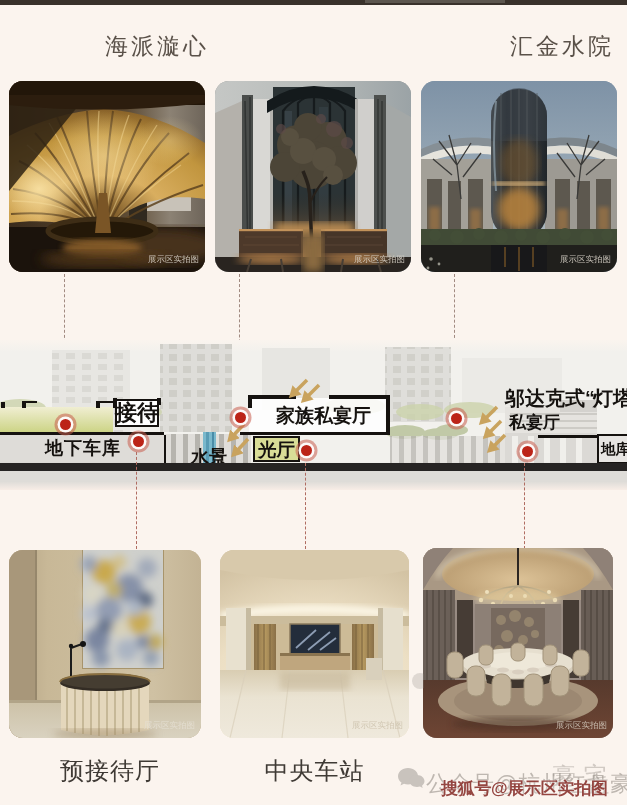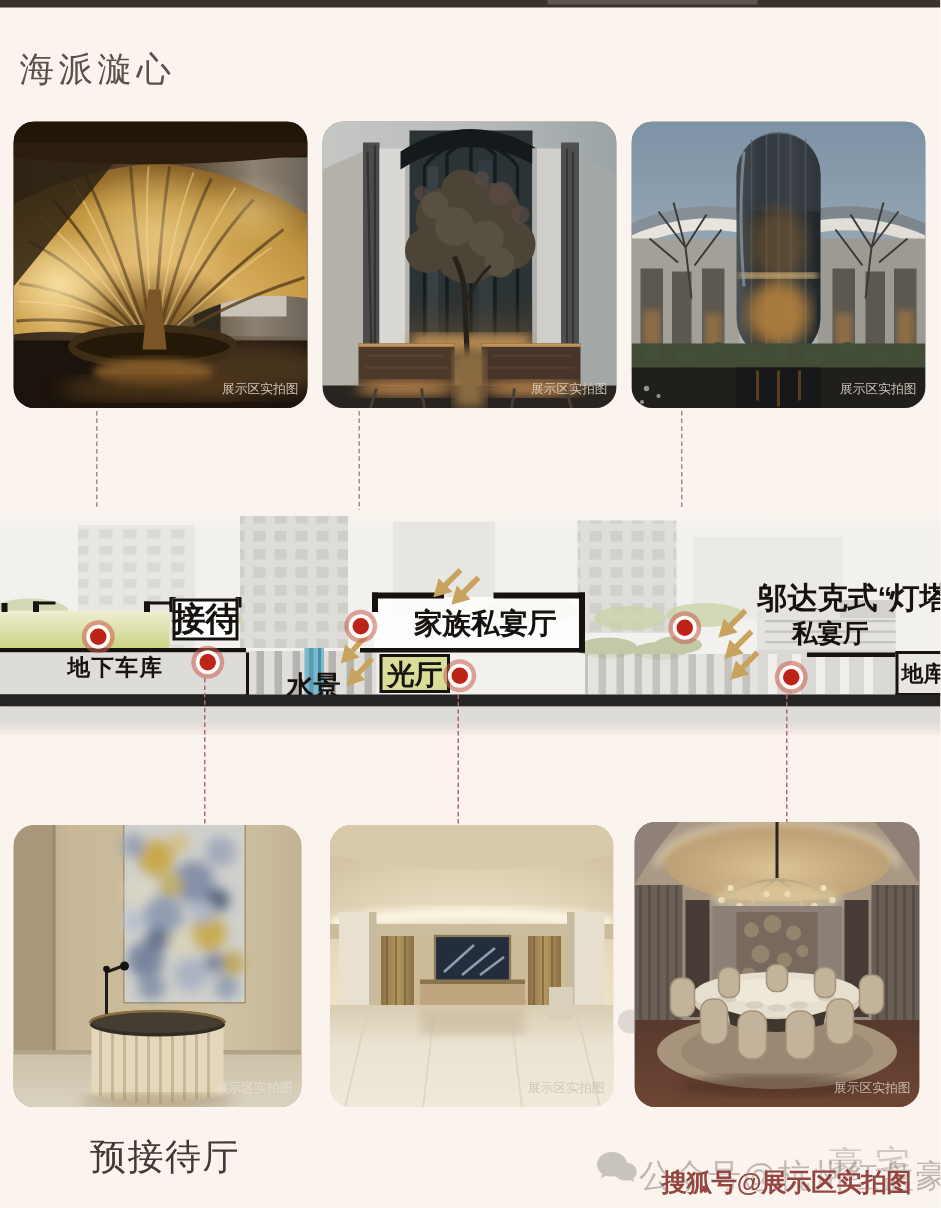--- a/index.html
+++ b/index.html
@@ -1,35 +1,36 @@
 <!DOCTYPE html>
 <html><head><meta charset="utf-8">
 <style>
 html,body{margin:0;padding:0;}
 body{width:627px;height:805px;overflow:hidden;font-family:"Liberation Sans",sans-serif;}
 #page{position:relative;width:627px;height:805px;background:#fbf4ee;overflow:hidden;}
 .abs{position:absolute;}
 .ph{position:absolute;border-radius:14px;overflow:hidden;}
-.title{position:absolute;text-align:left;color:#5a5149;font-size:23px;letter-spacing:3px;white-space:nowrap;font-family:Liberation Mono, monospace;}
+.title{position:absolute;text-align:right;color:#5a5149;font-size:23px;letter-spacing:3px;white-space:nowrap;font-family:Liberation Mono, monospace;}
 .btitle{position:absolute;text-align:center;color:#3f3a35;font-size:24px;letter-spacing:1px;white-space:nowrap;}
 .dashv{position:absolute;width:0;border-left:1.5px dashed #a18a81;}
 .dashr{position:absolute;width:0;border-left:1.5px dashed #b06c61;}
 .dot{position:absolute;width:11px;height:11px;border-radius:50%;background:#bc2418;box-shadow:0 0 0 2.5px rgba(255,255,255,.95),0 0 0 5.5px rgba(201,92,78,.55);}
 .lbl{position:absolute;font-weight:bold;color:#15120f;white-space:nowrap;}
 .box{position:absolute;background:#fff;border:2.5px solid #15120f;font-weight:bold;color:#15120f;display:flex;align-items:center;justify-content:center;white-space:nowrap;}
 </style></head>
 <body>
 <div id="page">
 
 <div class="abs" style="left:0;top:0;width:627px;height:5px;background:#39312b;"></div>
 <div class="abs" style="left:365px;top:0;width:140px;height:2.5px;background:#5c564f;"></div>
 
 <div class="title" style="left:13px;top:31px;width:196px;">海派漩心</div>
 
 
+<div class="title" style="left:418px;top:31px;width:196px;">汇金水院</div>
 
 <div class="ph" style="left:9px;top:81px;width:196px;height:191px;background:#3a2c1e;">
 <svg width="196" height="191" xmlns="http://www.w3.org/2000/svg">
 <defs>
 <linearGradient id="p1bg" x1="0" y1="0" x2="1" y2="0">
 <stop offset="0" stop-color="#3a2b1c"></stop>
             <stop offset="0.6" stop-color="#5c4a33"></stop>
             <stop offset="0.82" stop-color="#8c8274"></stop>
             <stop offset="1" stop-color="#6e655a"></stop>
 </linearGradient>
@@ -343,40 +344,40 @@
         <rect x="157" y="4" width="4" height="7"></rect>
 </g>
 </svg>
 
 <div class="abs" style="left:0;top:432px;width:164px;height:3px;background:#15120f;"></div>
 
 <div class="box" style="left:115px;top:399px;width:40px;height:24px;font-size:22px;">接待</div>
 
 <div class="abs" style="left:0;top:435px;width:164px;height:28px;background:#dedcd8;border-right:2.5px solid #15120f;border-bottom:2.5px solid #15120f;"></div>
 
-<div class="lbl" style="left:45px;top:436px;font-size:15px;letter-spacing:1px;">地下车库</div>
+<div class="lbl" style="left:45px;top:436px;font-size:18px;letter-spacing:1px;">地下车库</div>
 
 <div class="lbl" style="left:191px;top:405px;font-size:18px;margin-top:40px;">水景</div>
 
 <div class="abs" style="left:249px;top:398px;width:140px;height:35px;background:rgba(255,255,255,.85);"></div>
 
 <div class="abs" style="left:248px;top:395px;width:48px;height:3.5px;background:#15120f;"></div>
 <div class="abs" style="left:329px;top:395px;width:61px;height:3.5px;background:#15120f;"></div>
 <div class="abs" style="left:248px;top:395px;width:3.5px;height:13px;background:#15120f;"></div>
 <div class="abs" style="left:386px;top:395px;width:4px;height:40px;background:#15120f;"></div>
 
 <div class="lbl" style="left:276px;top:403px;font-size:19px;">家族私宴厅</div>
 
 <div class="abs" style="left:240px;top:432px;width:150px;height:3px;background:#15120f;"></div>
 
 <div class="box" style="left:253px;top:436px;width:43px;height:22px;font-size:18.5px;background:#d9dd97;">光厅</div>
 
 <div class="lbl" style="left:474px;top:385px;font-size:20px;margin-left:31px;"><span>邬达克式</span><span style="display:inline-block;width:8px;">“</span><span>灯塔</span><span style="display:inline-block;width:8px;">”</span></div>
 
-<div class="lbl" style="left:509px;top:411px;font-size:17px;margin-left:19px;">私宴厅</div>
+<div class="lbl" style="left:509px;top:411px;font-size:17px;">私宴厅</div>
 
 <div class="abs" style="left:538px;top:435px;width:89px;height:3px;background:#15120f;"></div>
 
 <div class="box" style="left:597px;top:434px;width:33px;height:26px;font-size:14.5px;border-right:none;justify-content:flex-start;padding-left:2px;background:#e8e6e3;">地库</div>
 
 <div class="abs" style="left:0;top:463px;width:627px;height:7.5px;background:#262423;box-shadow:0 1px 1.5px rgba(40,38,36,.45);"></div>
 
 <div class="abs" style="left:0;top:471px;width:627px;height:19px;background:linear-gradient(#dedcd8,#dedcd8 55%,#f8ede6);"></div>
 
 <svg class="abs" style="left:0;top:340px;" width="627" height="130" xmlns="http://www.w3.org/2000/svg">
@@ -624,20 +625,21 @@
 <rect x="56" y="97" width="14" height="20" rx="6"></rect>
 <rect x="120" y="97" width="14" height="20" rx="6"></rect>
 <rect x="88" y="95" width="14" height="18" rx="6"></rect>
 </g>
 <ellipse cx="95" cy="176" rx="66" ry="7" fill="#462e24" opacity="0.5" filter="url(#b3c)"></ellipse>
 <text x="184" y="180" text-anchor="end" font-family="Liberation Sans" font-size="8.5" fill="#cfc5b8" opacity="0.9">展示区实拍图</text>
 </svg>
 </div>
 
 <div class="btitle" style="left:14px;top:755px;width:192px;">预接待厅</div>
+<div class="btitle" style="left:220px;top:755px;width:189px;">中央车站</div>
 
 <div class="abs" style="left:408px;top:672px;width:16px;height:18px;opacity:.25;">
 <svg width="16" height="18" xmlns="http://www.w3.org/2000/svg">
         <circle cx="12" cy="9" r="8" fill="#8d8883"></circle>
       </svg>
 </div>
 
 <div class="abs" style="left:397px;top:766px;width:28px;height:26px;opacity:.45;">
 <svg width="28" height="26" xmlns="http://www.w3.org/2000/svg">
         <path d="M11,2 C5,2 1,6 1,10.5 C1,13 2.5,15.2 4.5,16.6 L3.5,19.5 L7,17.8 C8.2,18.2 9.6,18.4 11,18.4 C17,18.4 21,14.5 21,10.2 C21,5.8 17,2 11,2 Z" fill="#8d8883"></path>

